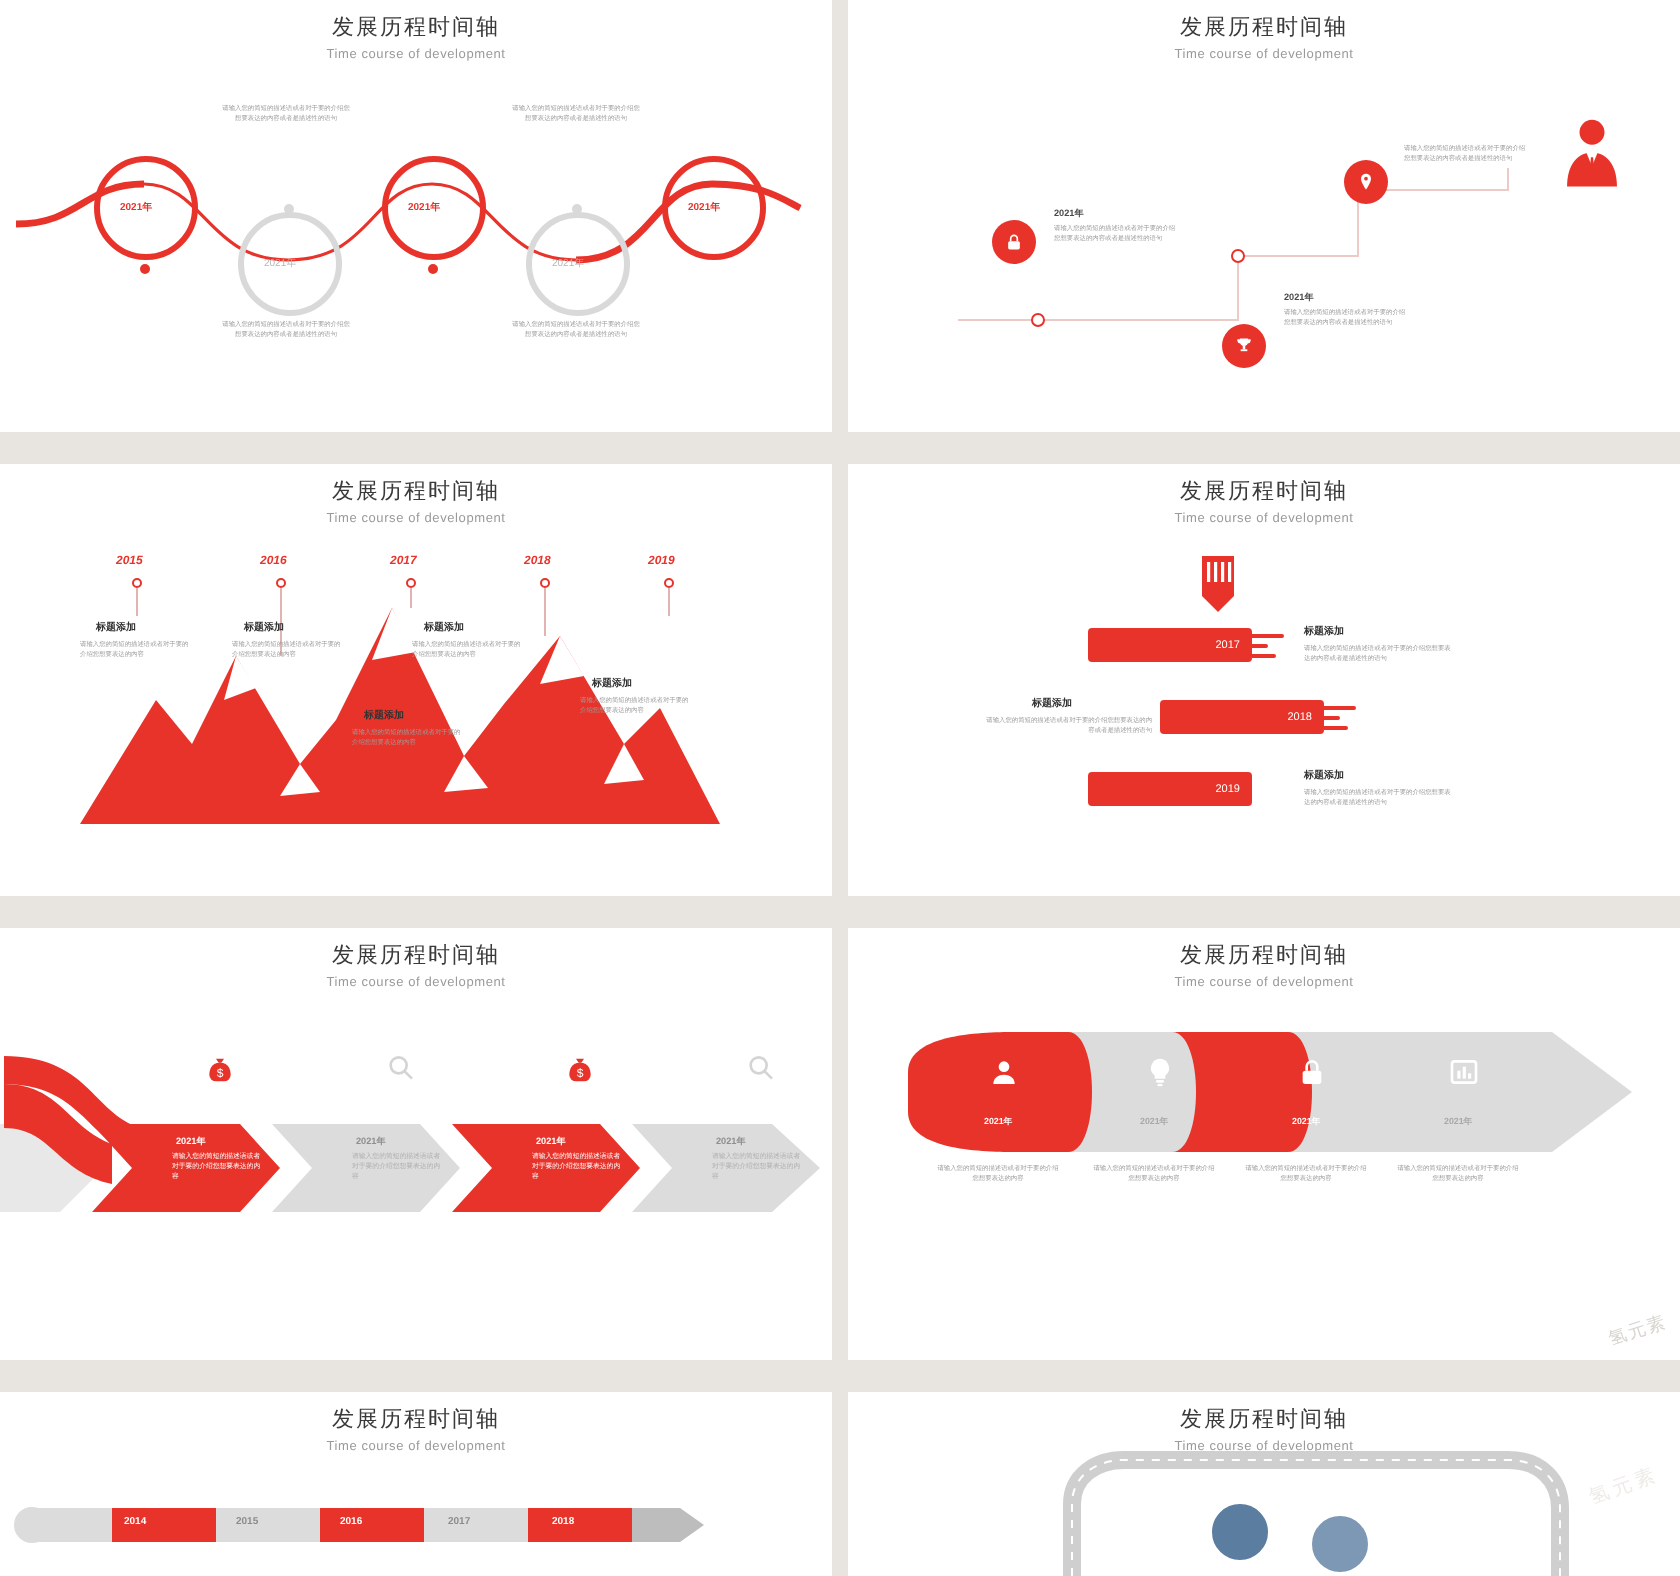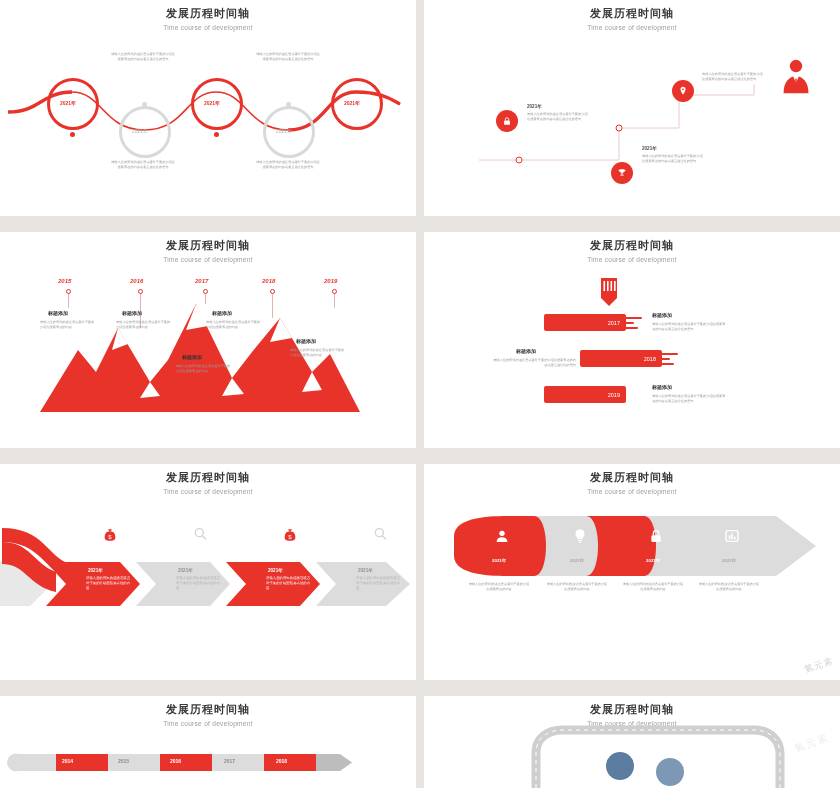--- a/index.html
+++ b/index.html
@@ -18,21 +18,21 @@
   
   .c0{left:0;}
   .c1{left:424px;}
   .w{width:416px;}
   .r0{top:0;height:216px;}
   .r1{top:232px;height:216px;}
   .r2{top:464px;height:216px;}
   .r3{top:696px;height:92px;}
 
   .title-block{position:absolute;left:0;right:0;top:6px;text-align:center;}
-  .title-cn{font-size:11px;color:#3a3a3a;font-weight:bold;letter-spacing:1px;}
+  .title-cn{font-size:11px;color:#3a3a3a;font-weight:normal;letter-spacing:1px;}
   .title-en{font-size:6.5px;color:#9a9a9a;margin-top:3px;letter-spacing:.3px;}
 
   .tiny{font-size:3.2px;line-height:1.5;color:#9b9b9b;}
 
   .wm{position:absolute;right:6px;bottom:8px;font-size:9px;color:#d8d4cf;
       transform:rotate(-18deg);letter-spacing:1px;}
   .wm2{position:absolute;right:10px;top:40px;font-size:10px;color:#efece8;
       transform:rotate(-20deg);letter-spacing:2px;}
 
   

